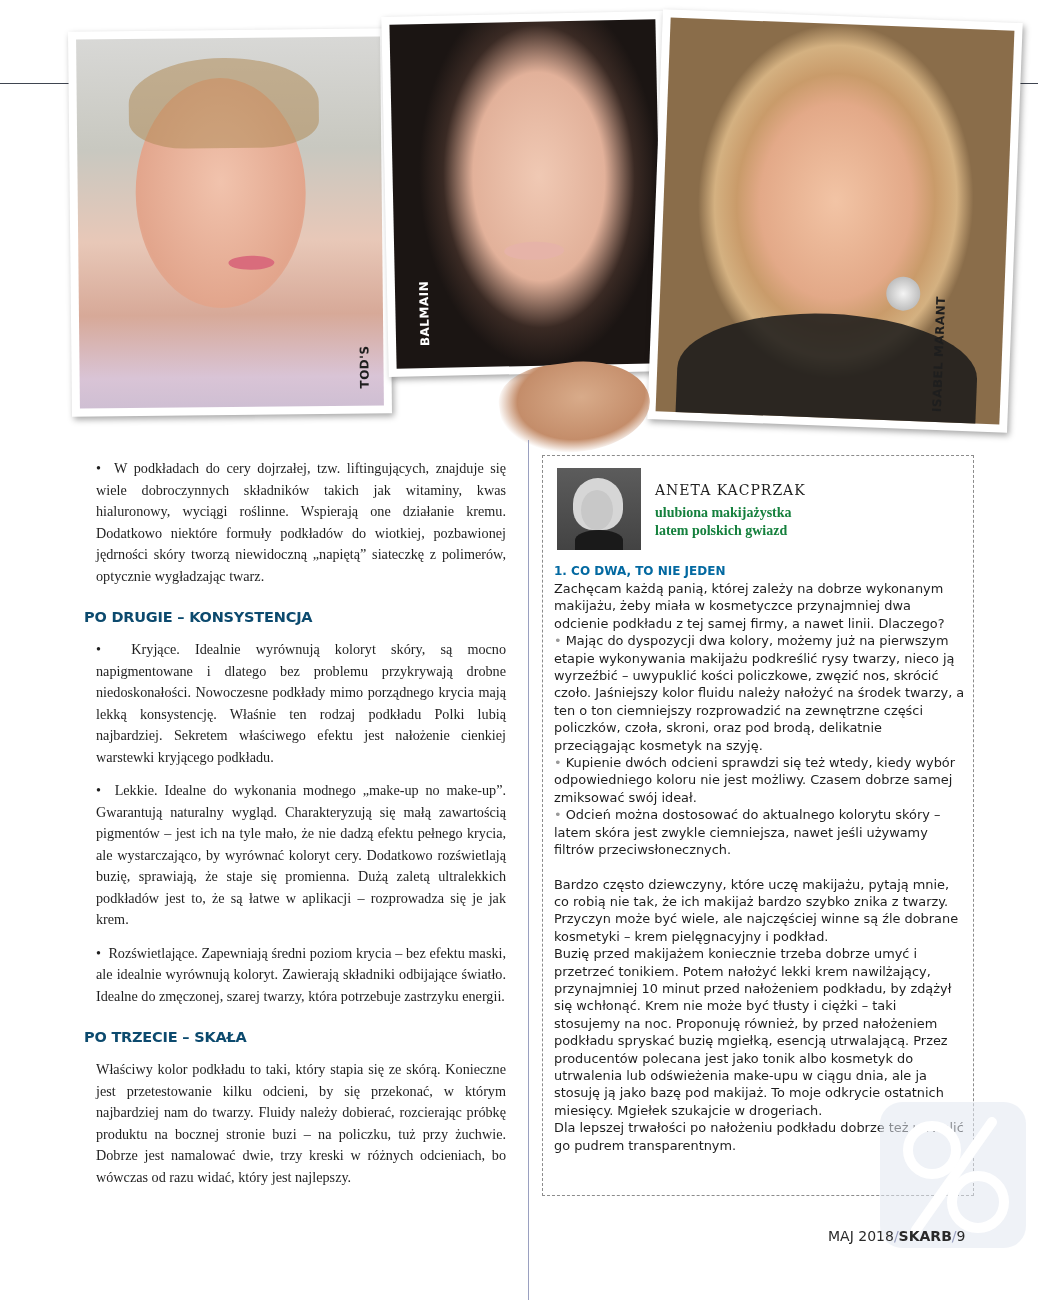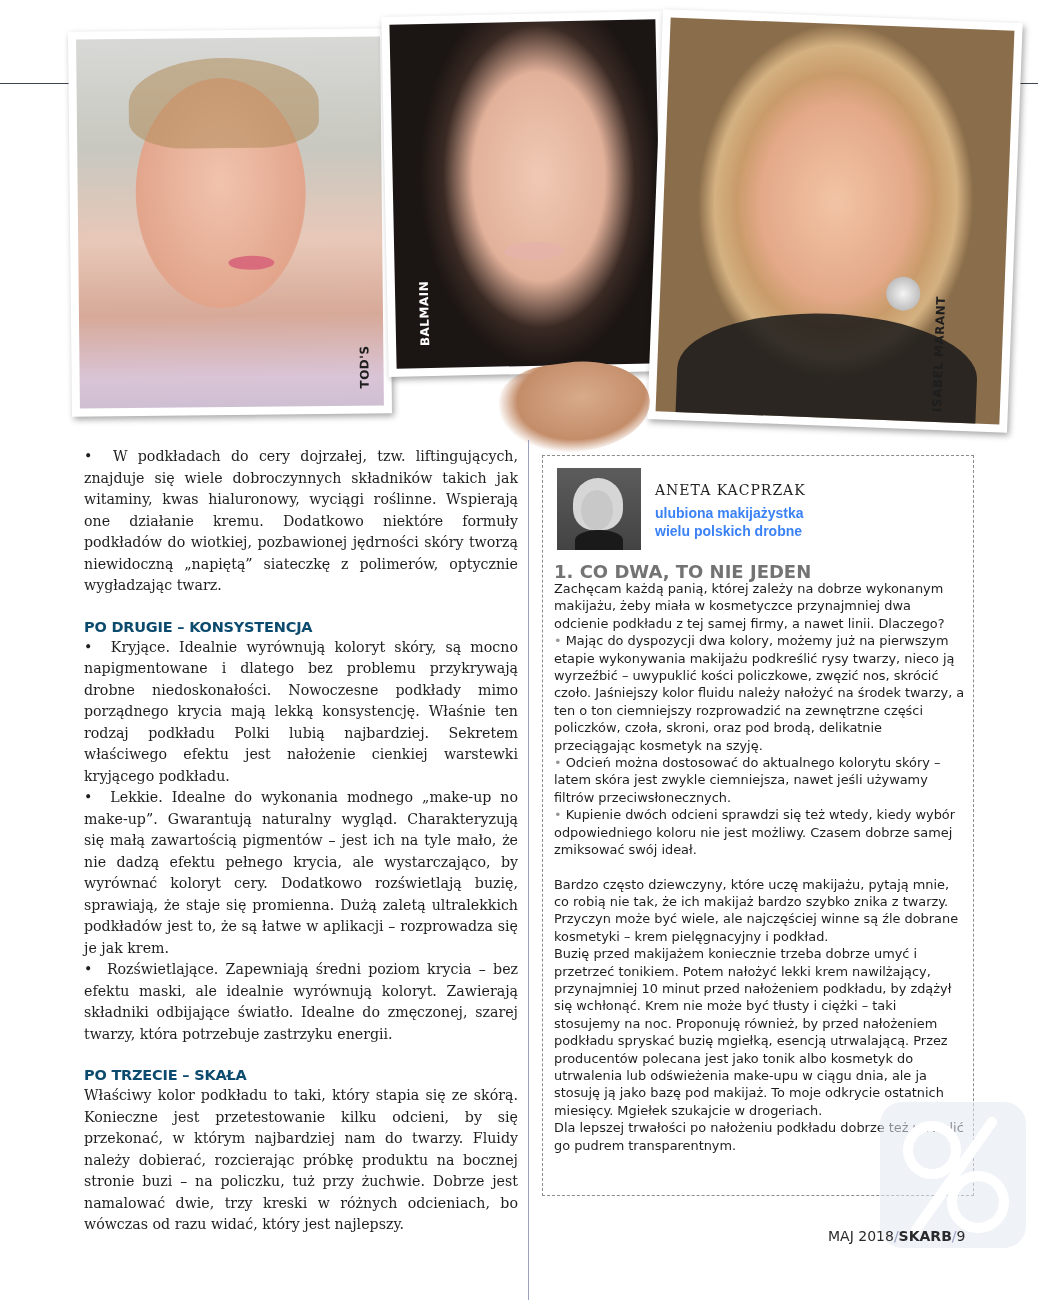--- a/index.html
+++ b/index.html
@@ -18,39 +18,39 @@
   .photo-2 .img { background: radial-gradient(ellipse 45% 55% at 55% 45%, #f0c9b4 0%, #e2b19a 55%, #3a2a24 80%, #1b1513 100%); }
   .photo-3 { left: 655px; top: 16px; width: 360px; height: 410px; transform: rotate(2.2deg); }
   .photo-3 .img { background: radial-gradient(ellipse 40% 45% at 50% 45%, #f2c4a5 0%, #e3a988 55%, #c99b6a 72%, #d4b181 88%, #8a6d4a 100%); }
   .face-shape { position: absolute; border-radius: 50%; }
   .caption { position: absolute; font-family: "DejaVu Sans", "Liberation Sans", sans-serif; font-weight: bold; font-size: 12px; letter-spacing: 0.5px; transform: rotate(-90deg); transform-origin: left top; white-space: nowrap; }
 
   .swatch { position: absolute; left: 500px; top: 362px; width: 150px; height: 90px; background: radial-gradient(ellipse at 55% 40%, #d8ab8a 0%, #c48d6a 55%, rgba(196,141,106,0) 72%); border-radius: 40% 60% 55% 45%; transform: rotate(-8deg); }
 
   
   .left-col { position: absolute; left: 84px; top: 446px; width: 434px; font-size: 14.2px; line-height: 21.5px; text-align: justify; }
-  .left-col p { margin: 0; }
+  .left-col p { margin: 12px; font-family: Liberation Serif, serif; }
   .left-col .bullet::before { content: "\2022\00a0\00a0"; }
   .left-col h3 { font-family: "DejaVu Sans", "Liberation Sans", sans-serif; font-weight: bold; color: #0c4a6e; font-size: 14.5px; line-height: 20px; letter-spacing: -0.2px; margin-top: 20px; }
   .left-col .indent { text-indent: 22px; }
   .left-col .heart { font-size: 12px; }
 
   
   .expert-box { position: absolute; left: 542px; top: 455px; width: 432px; height: 741px; border: 1.5px dashed #8c8c8c; }
   .box-title { position: absolute; top: -10px; left: 0; right: 0; text-align: center; }
   .box-title span { background: #fff; padding: 0 4px; font-family: "DejaVu Sans", "Liberation Sans", sans-serif; font-size: 15px; letter-spacing: 2px; color: #9a9a9a; }
   .portrait { position: absolute; left: 14px; top: 12px; width: 84px; height: 82px; background: radial-gradient(ellipse 30% 38% at 45% 48%, #e0e0e0 0%, #bdbdbd 55%, rgba(0,0,0,0) 70%), linear-gradient(180deg, #5c5c5c, #434343); }
   .portrait .hair { position: absolute; left: 16px; top: 10px; width: 50px; height: 52px; border-radius: 50% 50% 40% 40%; background: #d6d6d6; }
   .portrait .face { position: absolute; left: 24px; top: 22px; width: 32px; height: 40px; border-radius: 50%; background: #c8c8c8; }
   .portrait .body { position: absolute; left: 18px; top: 62px; width: 48px; height: 20px; border-radius: 50% 50% 0 0; background: #1a1a1a; }
   .expert-name { position: absolute; left: 112px; top: 26px; font-family: "DejaVu Serif", "Liberation Serif", serif; font-size: 14px; letter-spacing: 1px; color: #1e1e1e; }
-  .expert-role { position: absolute; left: 112px; top: 48px; font-family: Liberation Sans, sans-serif; font-weight: bold; font-size: 14px; line-height: 18px; color: #3b82f6; }
+  .expert-role { position: absolute; left: 112px; top: 48px; font-family: Liberation Serif, serif; font-weight: bold; font-size: 14px; line-height: 18px; color: #15803d; }
 
   .box-content { position: absolute; left: 11px; top: 107px; width: 412px; font-family: "DejaVu Sans", "Liberation Sans", sans-serif; font-size: 12.9px; line-height: 17.4px; color: #1e1e1e; }
-  .box-content h4 { font-weight: bold; color: #737373; font-size: 18px; line-height: 17px; }
+  .box-content h4 { font-weight: bold; color: #0369a1; font-size: 12px; line-height: 17px; }
   .box-content p { margin: 0; }
   .box-content .dot::before { content: "\2022\00a0"; color: #9a9a9a; }
   .box-content .gap { height: 17px; }
 
   
   .watermark { position: absolute; left: 880px; top: 1102px; width: 146px; height: 146px; border-radius: 22px; background: rgba(226,232,240,0.55); }
   .watermark svg { width: 100%; height: 100%; }
 
   .folio { position: absolute; left: 828px; top: 1228px; font-family: "DejaVu Sans", "Liberation Sans", sans-serif; font-size: 14px; color: #2a2a2a; }
   .folio .sep { color: #9aa0c0; }
@@ -104,29 +104,29 @@
 <div class="expert-box">
 
   <div class="portrait">
     <div class="hair"></div>
     <div class="face"></div>
     <div class="body"></div>
   </div>
   <div class="expert-name">ANETA KACPRZAK</div>
   <div class="expert-role">
     <div>ulubiona makijażystka</div>
-    <div>wielu polskich drobne</div>
+    <div>latem polskich gwiazd</div>
   </div>
 
   <div class="box-content">
     <h4>1. CO DWA, TO NIE JEDEN</h4>
     <p>Zachęcam każdą panią, której zależy na dobrze wykonanym makijażu, żeby miała w kosmetyczce przynajmniej dwa odcienie podkładu z tej samej firmy, a nawet linii. Dlaczego?</p>
     <p class="dot">Mając do dyspozycji dwa kolory, możemy już na pierwszym etapie wykonywania makijażu podkreślić rysy twarzy, nieco ją wyrzeźbić – uwypuklić kości policzkowe, zwęzić nos, skrócić czoło. Jaśniejszy kolor fluidu należy nałożyć na środek twarzy, a ten o ton ciemniejszy rozprowadzić na zewnętrzne części policzków, czoła, skroni, oraz pod brodą, delikatnie przeciągając kosmetyk na szyję.</p>
+    <p class="dot">Kupienie dwóch odcieni sprawdzi się też wtedy, kiedy wybór odpowiedniego koloru nie jest możliwy. Czasem dobrze samej zmiksować swój ideał.</p>
     <p class="dot">Odcień można dostosować do aktualnego kolorytu skóry – latem skóra jest zwykle ciemniejsza, nawet jeśli używamy filtrów przeciwsłonecznych.</p>
-    <p class="dot">Kupienie dwóch odcieni sprawdzi się też wtedy, kiedy wybór odpowiedniego koloru nie jest możliwy. Czasem dobrze samej zmiksować swój ideał.</p>
     <div class="gap"></div>
     <p>Bardzo często dziewczyny, które uczę makijażu, pytają mnie, co robią nie tak, że ich makijaż bardzo szybko znika z twarzy. Przyczyn może być wiele, ale najczęściej winne są źle dobrane kosmetyki – krem pielęgnacyjny i podkład.</p>
     <p>Buzię przed makijażem koniecznie trzeba dobrze umyć i przetrzeć tonikiem. Potem nałożyć lekki krem nawilżający, przynajmniej 10 minut przed nałożeniem podkładu, by zdążył się wchłonąć. Krem nie może być tłusty i ciężki – taki stosujemy na noc. Proponuję również, by przed nałożeniem podkładu spryskać buzię mgiełką, esencją utrwalającą. Przez producentów polecana jest jako tonik albo kosmetyk do utrwalenia lub odświeżenia make-upu w ciągu dnia, ale ja stosuję ją jako bazę pod makijaż. To moje odkrycie ostatnich miesięcy. Mgiełek szukajcie w drogeriach.</p>
     <p>Dla lepszej trwałości po nałożeniu podkładu dobrze też utrwalić go pudrem transparentnym.</p>
   </div>
 </div>
 
 <div class="watermark">
   <svg viewBox="0 0 146 146" xmlns="http://www.w3.org/2000/svg">
     <circle cx="52" cy="48" r="24" fill="none" stroke="#ffffff" stroke-width="10"></circle>

